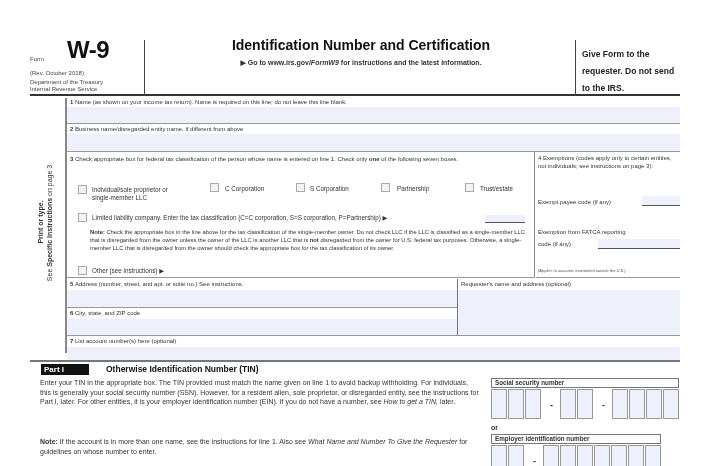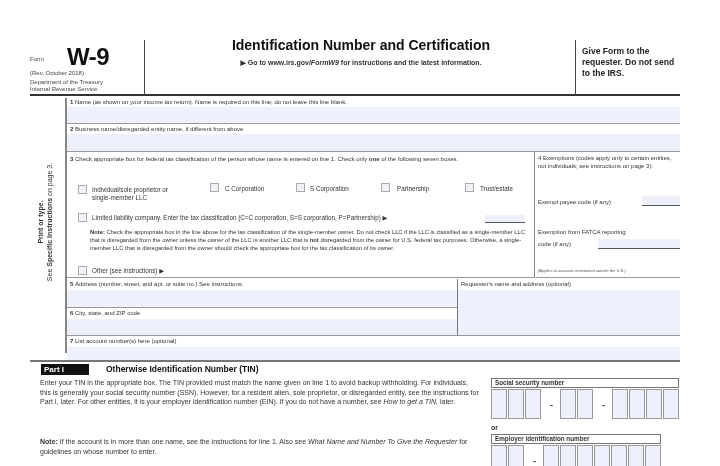--- a/index.html
+++ b/index.html
@@ -2,31 +2,31 @@
 <html><head>
   <meta charset="utf-8">
   <style>
     * { box-sizing: border-box; margin: 0; padding: 0; }
     html, body { width: 720px; height: 466px; overflow: hidden; background: #ffffff; }
     body { font-family: "Liberation Sans", sans-serif; color: #222; position: relative; }
 
     .header { position: absolute; left: 30px; top: 36px; width: 650px; height: 60px; border-bottom: 2px solid #333; }
     .hdr-left { position: absolute; left: 0; top: 0; width: 114px; height: 58px; }
     .form-word { position: absolute; left: 0; top: 20px; font-size: 6px; color: #444; }
-    .form-num { position: absolute; left: 37px; top: 7px; font-size: 24px; font-weight: bold; color: #111; letter-spacing: -0.5px; }
+    .form-num { position: absolute; left: 37px; top: 0; font-size: 24px; font-weight: bold; color: #111; letter-spacing: -0.5px; }
     .rev { position: absolute; left: 0; top: 34px; font-size: 6px; color: #444; }
     .dept { position: absolute; left: 0; top: 43px; font-size: 6px; color: #444; line-height: 6.5px; }
     .hdr-div1 { position: absolute; left: 114px; top: 4px; width: 1px; height: 56px; background: #444; }
     .hdr-center { position: absolute; left: 116px; top: 0; width: 430px; height: 58px; text-align: center; }
     .title1 { font-size: 14px; font-weight: bold; color: #111; margin-top: 4px; }
     .title2 { font-size: 14px; font-weight: bold; color: #111; margin-top: 1px; }
     .goto { font-size: 7px; font-weight: bold; color: #333; margin-top: 6px; }
     .goto i { font-style: italic; }
     .hdr-div2 { position: absolute; left: 545px; top: 4px; width: 1px; height: 56px; background: #444; }
-    .hdr-right { position: absolute; left: 552px; top: 10px; width: 100px; font-size: 8.5px; font-weight: bold; color: #222; line-height: 11px; }
+    .hdr-right { position: absolute; left: 552px; top: 10px; width: 100px; font-size: 8.5px; font-weight: bold; color: #222; line-height: 17px; }
 
     .side { position: absolute; left: 30px; top: 98px; width: 36px; height: 255px; }
     .side-text { position: absolute; left: -95px; top: 115px; width: 220px; transform: rotate(-90deg); text-align: center; font-size: 7px; color: #333; line-height: 9px; }
     .side-text b { font-weight: bold; }
     .side-line { position: absolute; left: 35px; top: 0; width: 2px; height: 255px; background: #888; }
 
     .row { position: absolute; left: 67px; width: 613px; border-bottom: 1px solid #999; }
     .row .lbl { position: absolute; left: 3px; top: 2px; font-size: 6px; color: #333; white-space: nowrap; }
     .row .lbl b { font-weight: bold; }
     .fill { position: absolute; left: 0; right: 0; bottom: 0; background: #eef0fb; }

